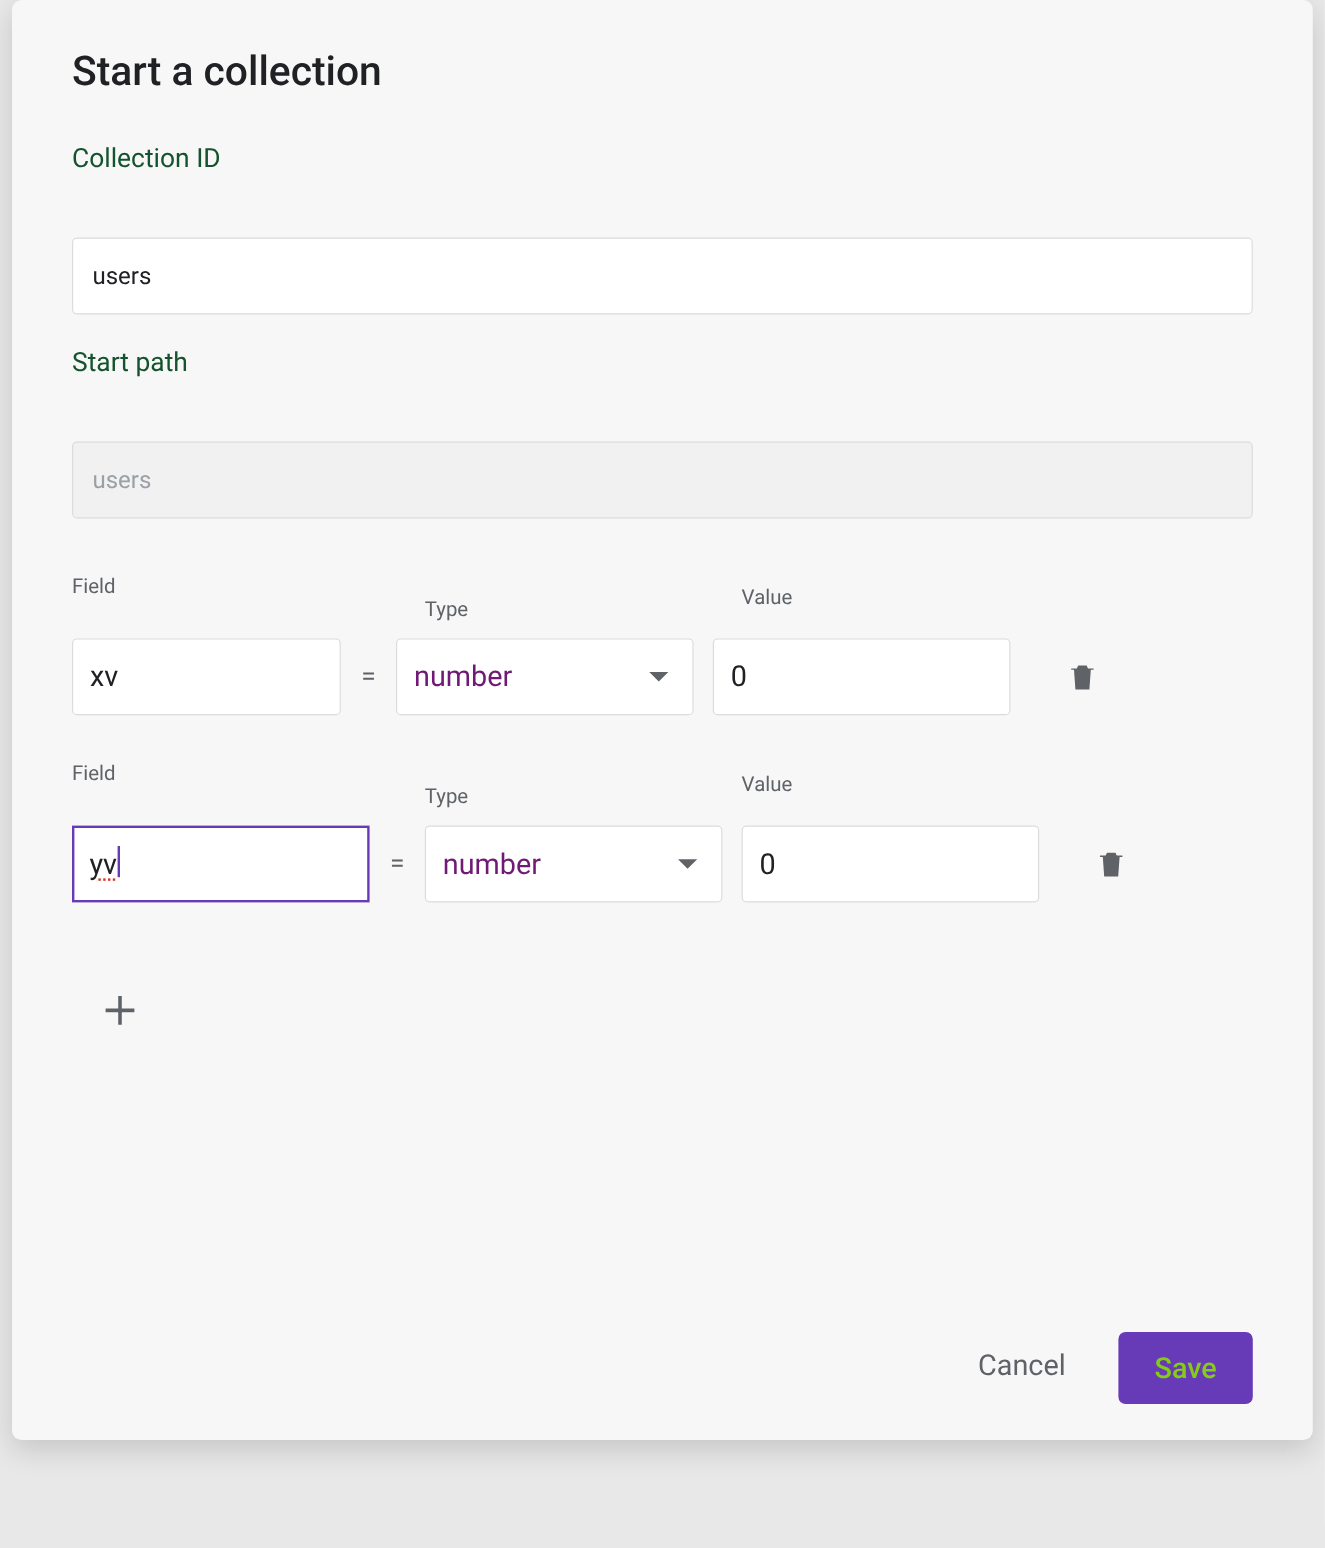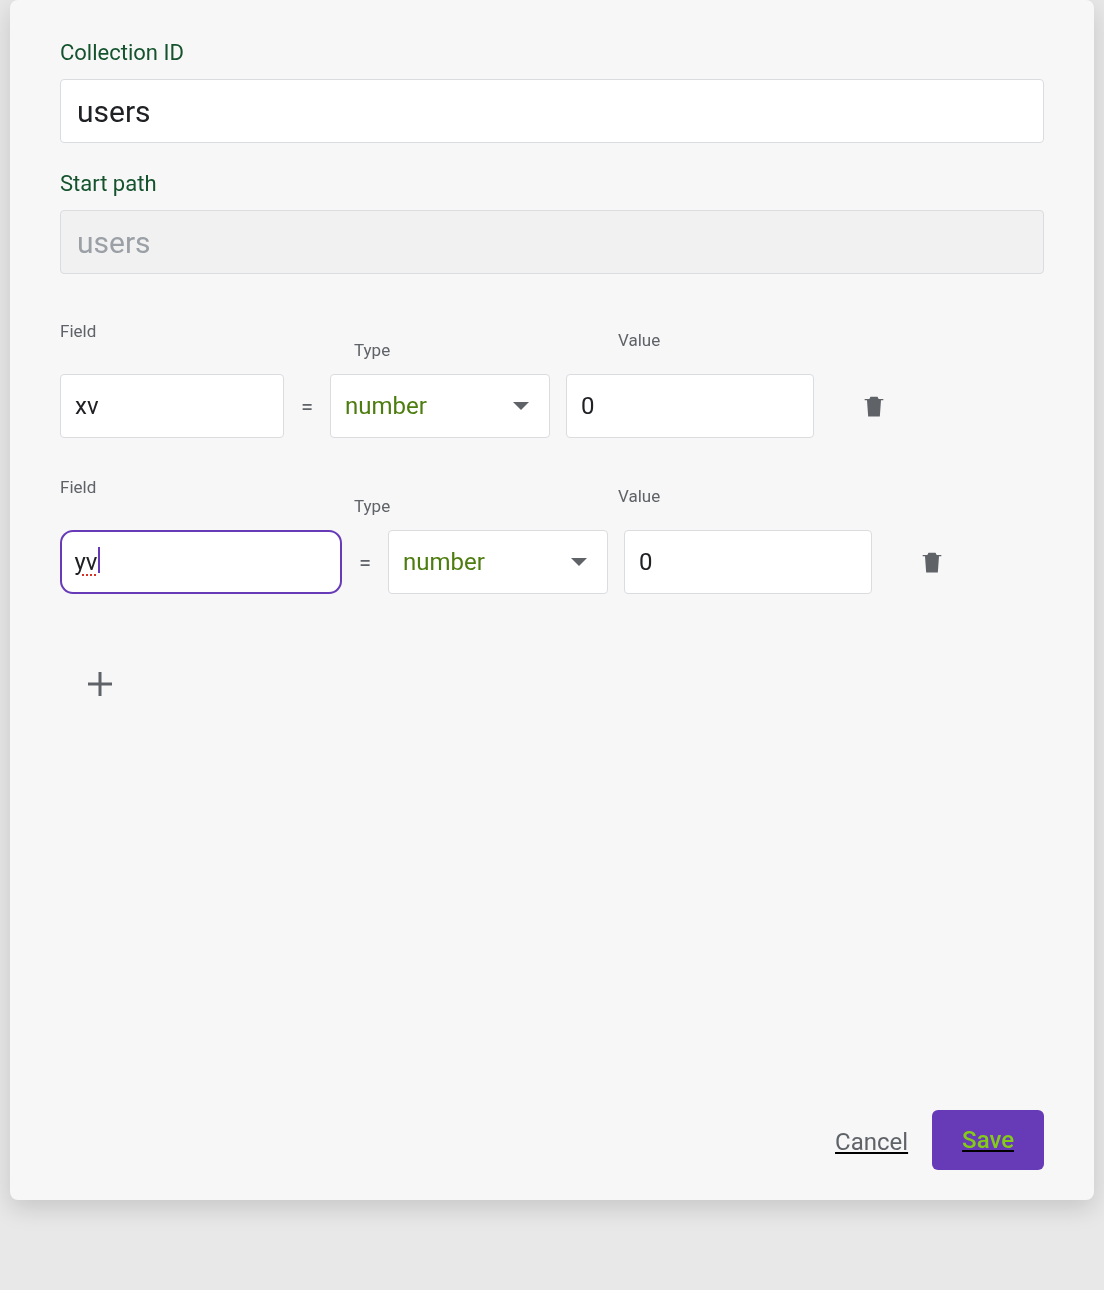--- a/index.html
+++ b/index.html
@@ -39,28 +39,29 @@
     }
     .form-label {
       font-size: 22px;
       color: #14532d;
       margin-bottom: 14px;
       display: block;
     }
     .text-input {
       width: 100%;
       height: 64px;
-      font-size: 30px;
+      font-size: 20px;
       color: #202124;
       padding: 0 16px;
       border: 1px solid #dadce0;
       border-radius: 4px;
       background: #fff;
       outline: none;
       font-family: inherit;
+      margin-top: 39px;
     }
     .text-input.disabled {
       background: #f1f1f1;
       color: #9aa0a6;
     }
     .field-row-wrapper {
       margin-bottom: 20px;
     }
     .field-headers {
       display: flex;
@@ -91,24 +92,24 @@
       outline: none;
       font-family: inherit;
     }
     .equals {
       width: 46px;
       text-align: center;
       font-size: 22px;
       color: #5f6368;
     }
     .type-select {
-      width: 220px;
-      height: 64px;
-      font-size: 24px;
-      color: #4d7c0f;
+      width: 248px;
+      height: 64px;
+      font-size: 24px;
+      color: #701a75;
       padding: 16px 14px;
       border: 1px solid #dadce0;
       border-radius: 4px;
       background: #fff;
       display: flex;
       align-items: center;
       justify-content: space-between;
       cursor: pointer;
       margin-right: 16px;
     }
@@ -151,24 +152,23 @@
       justify-content: center;
       cursor: pointer;
       color: #5f6368;
       margin-left: 10px;
     }
     .add-btn svg { width: 36px; height: 36px; fill: #5f6368; }
     .spacer { flex: 1; }
     .actions {
       display: flex;
       justify-content: flex-end;
-      align-items: flex-end;
-      gap: 16px;
+      align-items: flex-start;
+      gap: 36px;
       padding-top: 20px;
-      text-decoration: underline;
     }
     .btn-cancel {
       font-size: 24px;
       color: #5f6368;
       background: transparent;
       border: none;
       cursor: pointer;
       font-family: inherit;
       padding: 14px 8px;
     }
@@ -191,37 +191,38 @@
       display: inline-block;
       width: 1.5px;
       height: 26px;
       background: #673ab7;
       vertical-align: middle;
       margin-left: 1px;
       position: relative;
       top: -2px;
     }
     .field-input-wrapper {
-      width: 282px;
+      width: 248px;
       height: 64px;
       border: 2.5px solid #673ab7;
-      border-radius: 13px;
+      border-radius: 0;
       background: #fff;
       padding: 0 12.5px;
       display: flex;
       align-items: center;
       font-size: 24px;
       color: #202124;
     }
   </style>
 </head>
 <body>
 
 <div class="dialog">
 
+  <h1 class="dialog-title">Start a collection</h1>
 
   <div class="form-group">
     <label class="form-label">Collection ID</label>
     <input class="text-input" type="text" value="users" style="">
   </div>
 
   <div class="form-group">
     <label class="form-label">Start path</label>
     <input class="text-input disabled" type="text" readonly="" value="users" style="">
   </div>

